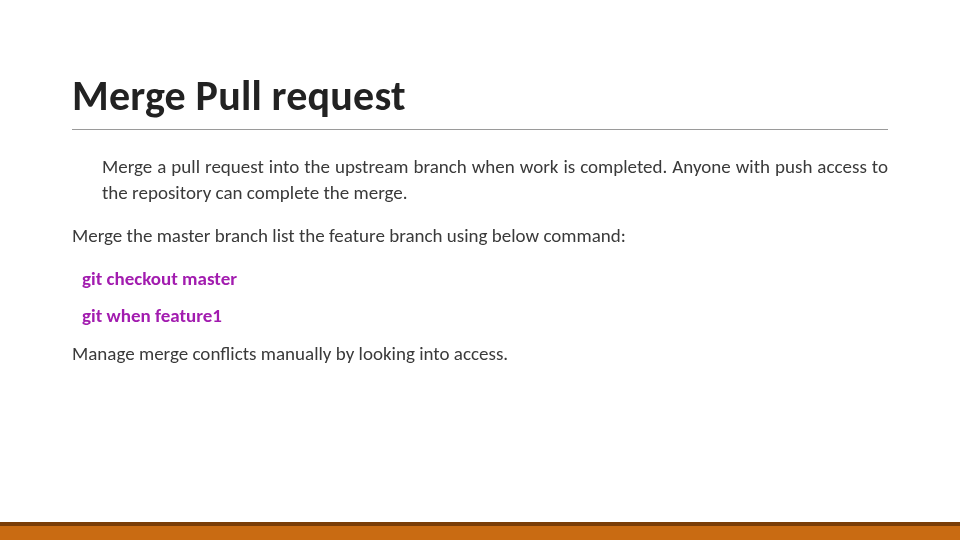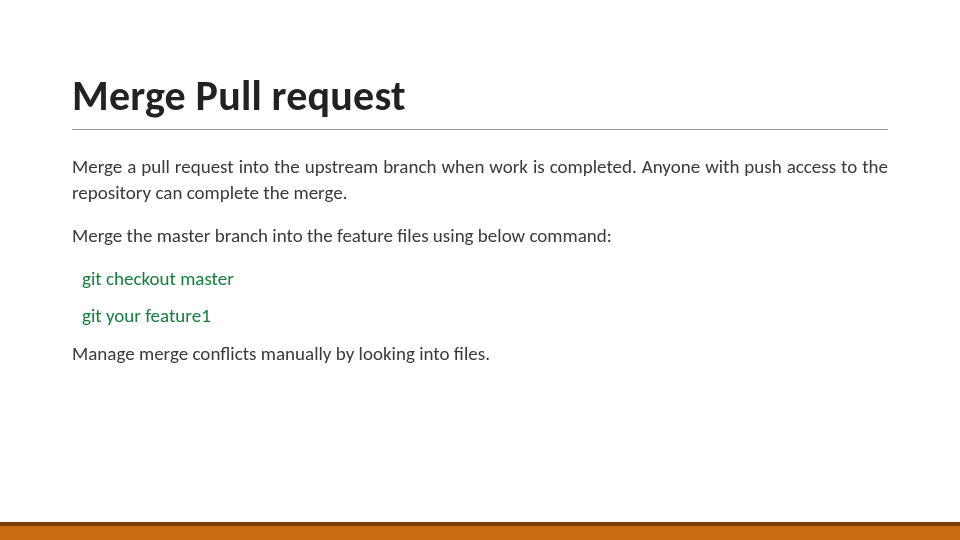--- a/index.html
+++ b/index.html
@@ -35,25 +35,26 @@
   }
   .para {
     font-size: 19px;
     line-height: 1.35;
     margin: 0 0 18px 0;
     color: #3a3a3a;
   }
   .justify {
     text-align: justify;
     text-justify: inter-word;
+    margin-left: 30px;
   }
   .cmd {
     font-size: 19px;
-    font-weight: 400;
-    color: #15803d;
+    font-weight: 700;
+    color: #a21caf;
     margin: 0 0 14px 10px;
   }
   .footer-bar {
     position: absolute;
     left: 0;
     right: 0;
     bottom: 0;
     height: 14px;
     background: #c96b12;
   }
@@ -68,19 +69,19 @@
   }
 </style>
 </head>
 <body>
 
 <div class="slide">
   <div class="content">
     <h1 class="title">Merge Pull request</h1>
     <hr class="rule">
     <p class="para justify">Merge a pull request into the upstream branch when work is completed. Anyone with push access to the repository can complete the merge.</p>
-    <p class="para">Merge the master branch into the feature files using below command:</p>
+    <p class="para">Merge the master branch list the feature branch using below command:</p>
     <p class="cmd">git checkout master</p>
-    <p class="cmd">git your feature1</p>
-    <p class="para">Manage merge conflicts manually by looking into files.</p>
+    <p class="cmd">git when feature1</p>
+    <p class="para">Manage merge conflicts manually by looking into access.</p>
   </div>
   <div class="footer-bar"></div>
 </div>
 
 </body></html>

